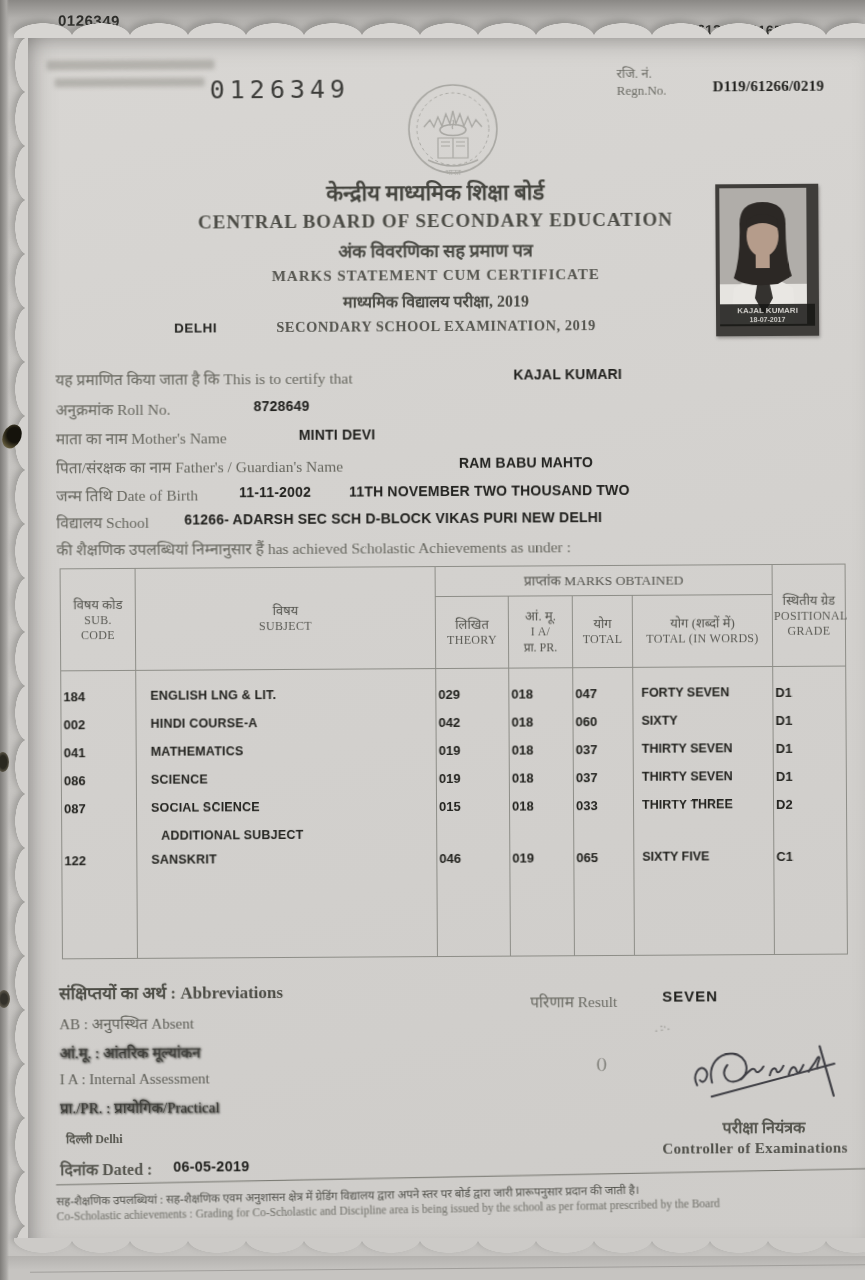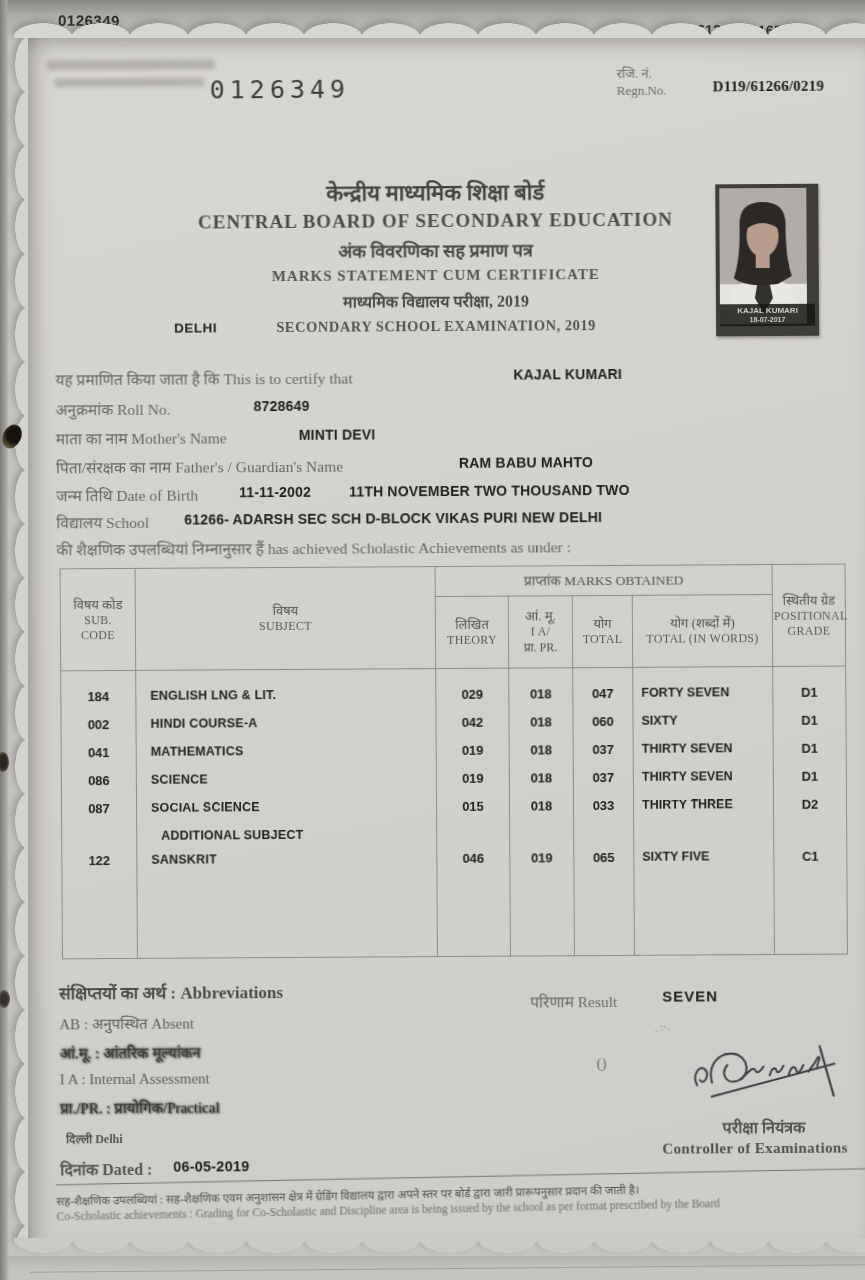--- a/index.html
+++ b/index.html
@@ -56,21 +56,21 @@
   .stud{left:29px;top:328px;width:780px;}
   .stud .row{position:absolute;white-space:nowrap;}
   .stud .lab{font-size:15.5px;color:#67675f;}
 
   table.marks{position:absolute;left:32px;top:528px;width:785px;border-collapse:collapse;table-layout:fixed;}
   table.marks,.marks th,.marks td{border:1.4px solid #8d8d87;}
   .marks th{font-weight:normal;padding:2px 1px;}
   .marks .hin{font-size:13px;color:#53534d;display:block;line-height:16px;}
   .marks .eng{font-family:"Liberation Serif",serif;font-size:12px;color:#5a5a54;display:block;line-height:15px;letter-spacing:.3px;}
   .marks tbody td{border-top:none;border-bottom:none;vertical-align:top;}
-  .marks .c{text-align:center;margin-left:10px;}
+  .marks .c{margin-left:10px;}
   .marks td{font-family:"Liberation Sans",sans-serif;font-weight:bold;color:#23231f;font-size:13px;padding:4px 2px 3px;}
   .marks td.subj{padding-left:14px;font-size:12.5px;letter-spacing:.2px;}
   .marks td.words{padding-left:8px;font-size:12.5px;}
   .addl-label{font-size:12px;color:#2a2a26;}
 
   .abbr{left:29px;top:932px;color:#5e5e57;}
   .abbr .t{font-size:17px;font-weight:bold;color:#4c4c45;}
   .abbr div{margin-top:9px;font-size:15px;}
   .smudge{color:#3c3c38;text-shadow:0 0 3px rgba(45,45,40,.95),1px 1px 2px rgba(45,45,40,.8);}
 
@@ -117,20 +117,34 @@
 
     <div class="content">
 
       <div>
         <div class="stamp-blur" style="left:22px;top:20px;width:168px;height:10px;"></div>
         <div class="stamp-blur" style="left:30px;top:38px;width:150px;height:9px;"></div>
       </div>
 
       <div class="abs serial">0126349</div>
 
+      <div class="abs" style="left:379px;top:44px;opacity:.5;">
+        <svg width="98" height="100" viewBox="0 0 98 100">
+          <g fill="none" stroke="#7d7d76" stroke-width="1.6">
+            <circle cx="49" cy="47" r="44"></circle>
+            <circle cx="49" cy="47" r="36" stroke-dasharray="3 3" stroke-width="1"></circle>
+            <path d="M20,45 l6,-7 4,7 4,-10 4,9 4,-12 4,10 3,-13 3,13 4,-10 4,12 4,-9 4,10 4,-7 6,7" stroke-width="1.4"></path>
+            <ellipse cx="49" cy="48" rx="13" ry="5.5"></ellipse>
+            <path d="M49,38 c3,4 -3,6 0,9" stroke-width="1.2"></path>
+            <path d="M34,56 h30 v20 h-30 z M49,56 v20 M37,60 h9 M37,64 h9 M52,60 h9 M52,64 h9" stroke-width="1.2"></path>
+            <path d="M24,78 q25,12 50,0" stroke-width="1.4"></path>
+          </g>
+          <text x="49" y="93" text-anchor="middle" font-size="8" fill="#7d7d76">भारत</text>
+        </svg>
+      </div>
 
       <div class="abs regn-lab">
         <span>रजि. नं.</span><br>
         <span>Regn.No.</span>
       </div>
       <div class="abs value regn-val">D119/61266/0219</div>
 
       <div class="abs photo">
         <svg width="87" height="136" viewBox="0 0 87 136">
           <rect width="87" height="136" fill="#b0ada9"></rect>

